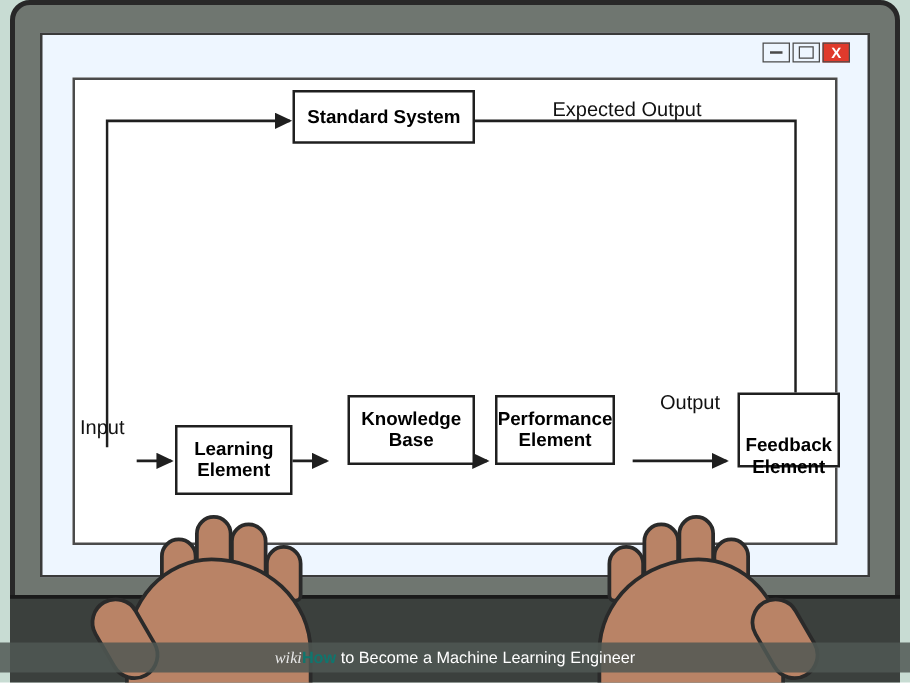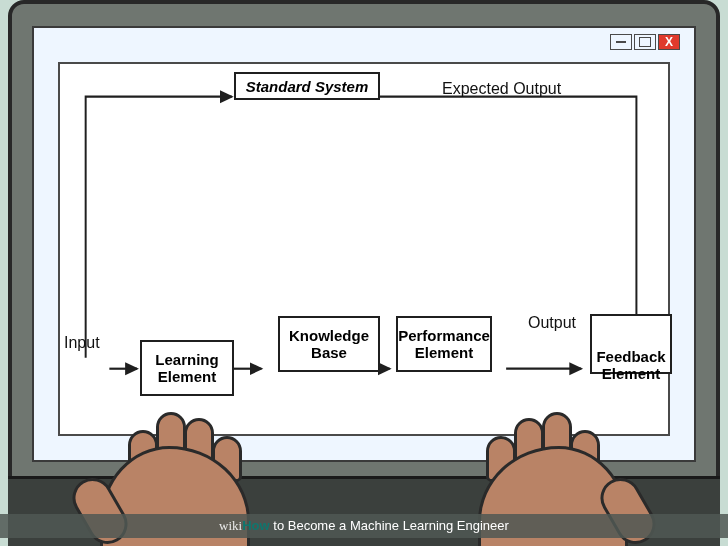--- a/index.html
+++ b/index.html
@@ -126,21 +126,21 @@
   .caption {
     position:absolute;
     left:0; right:0; bottom:8px;
     text-align:center;
     font-size:13px;
     color:#fff;
     z-index:40;
     background:rgba(80,88,84,.85);
     padding:4px 0;
   }
-  .caption .wiki { font-family:Georgia,serif; color:#e8e8e8;}
+  .caption .wiki { font-family:Georgia,serif; font-style:italic; color:#e8e8e8;}
   .caption .how { font-weight:bold; color:#0f766e;}
 </style>
 </head>
 <body>
 
 <div class="laptop">
   <div class="screen-outer">
 
     <div class="titlebar">
       <div class="wbtn min" title="minimize"></div>
@@ -167,21 +167,21 @@
 
         <path d="M174 280 L204 280" stroke="#1f1f1f" stroke-width="2" fill="none" marker-end="url(#ah)"></path>
 
         <path d="M308 280 L334 280" stroke="#1f1f1f" stroke-width="2" fill="none" marker-end="url(#ah)"></path>
 
         <path d="M452 280 L528 280" stroke="#1f1f1f" stroke-width="2" fill="none" marker-end="url(#ah)"></path>
       </svg>
 
       <span class="lbl" style="left:4px; top:270px;">Input</span>
 
-      <div class="box" style="left:174px; top:8px; width:146px; height:28px;font-style:italic;">
+      <div class="box" style="left:174px; top:8px; width:146px; height:43px;">
         <span>Standard System</span>
       </div>
 
       <span class="lbl" style="left:382px; top:16px;">Expected Output</span>
 
       <div class="box" style="left:80px; top:252px; width:94px; height:56px; white-space:pre-line;margin-top:24px;">
         <span style="white-space:pre-line;">Learning
 Element</span>
       </div>
 

